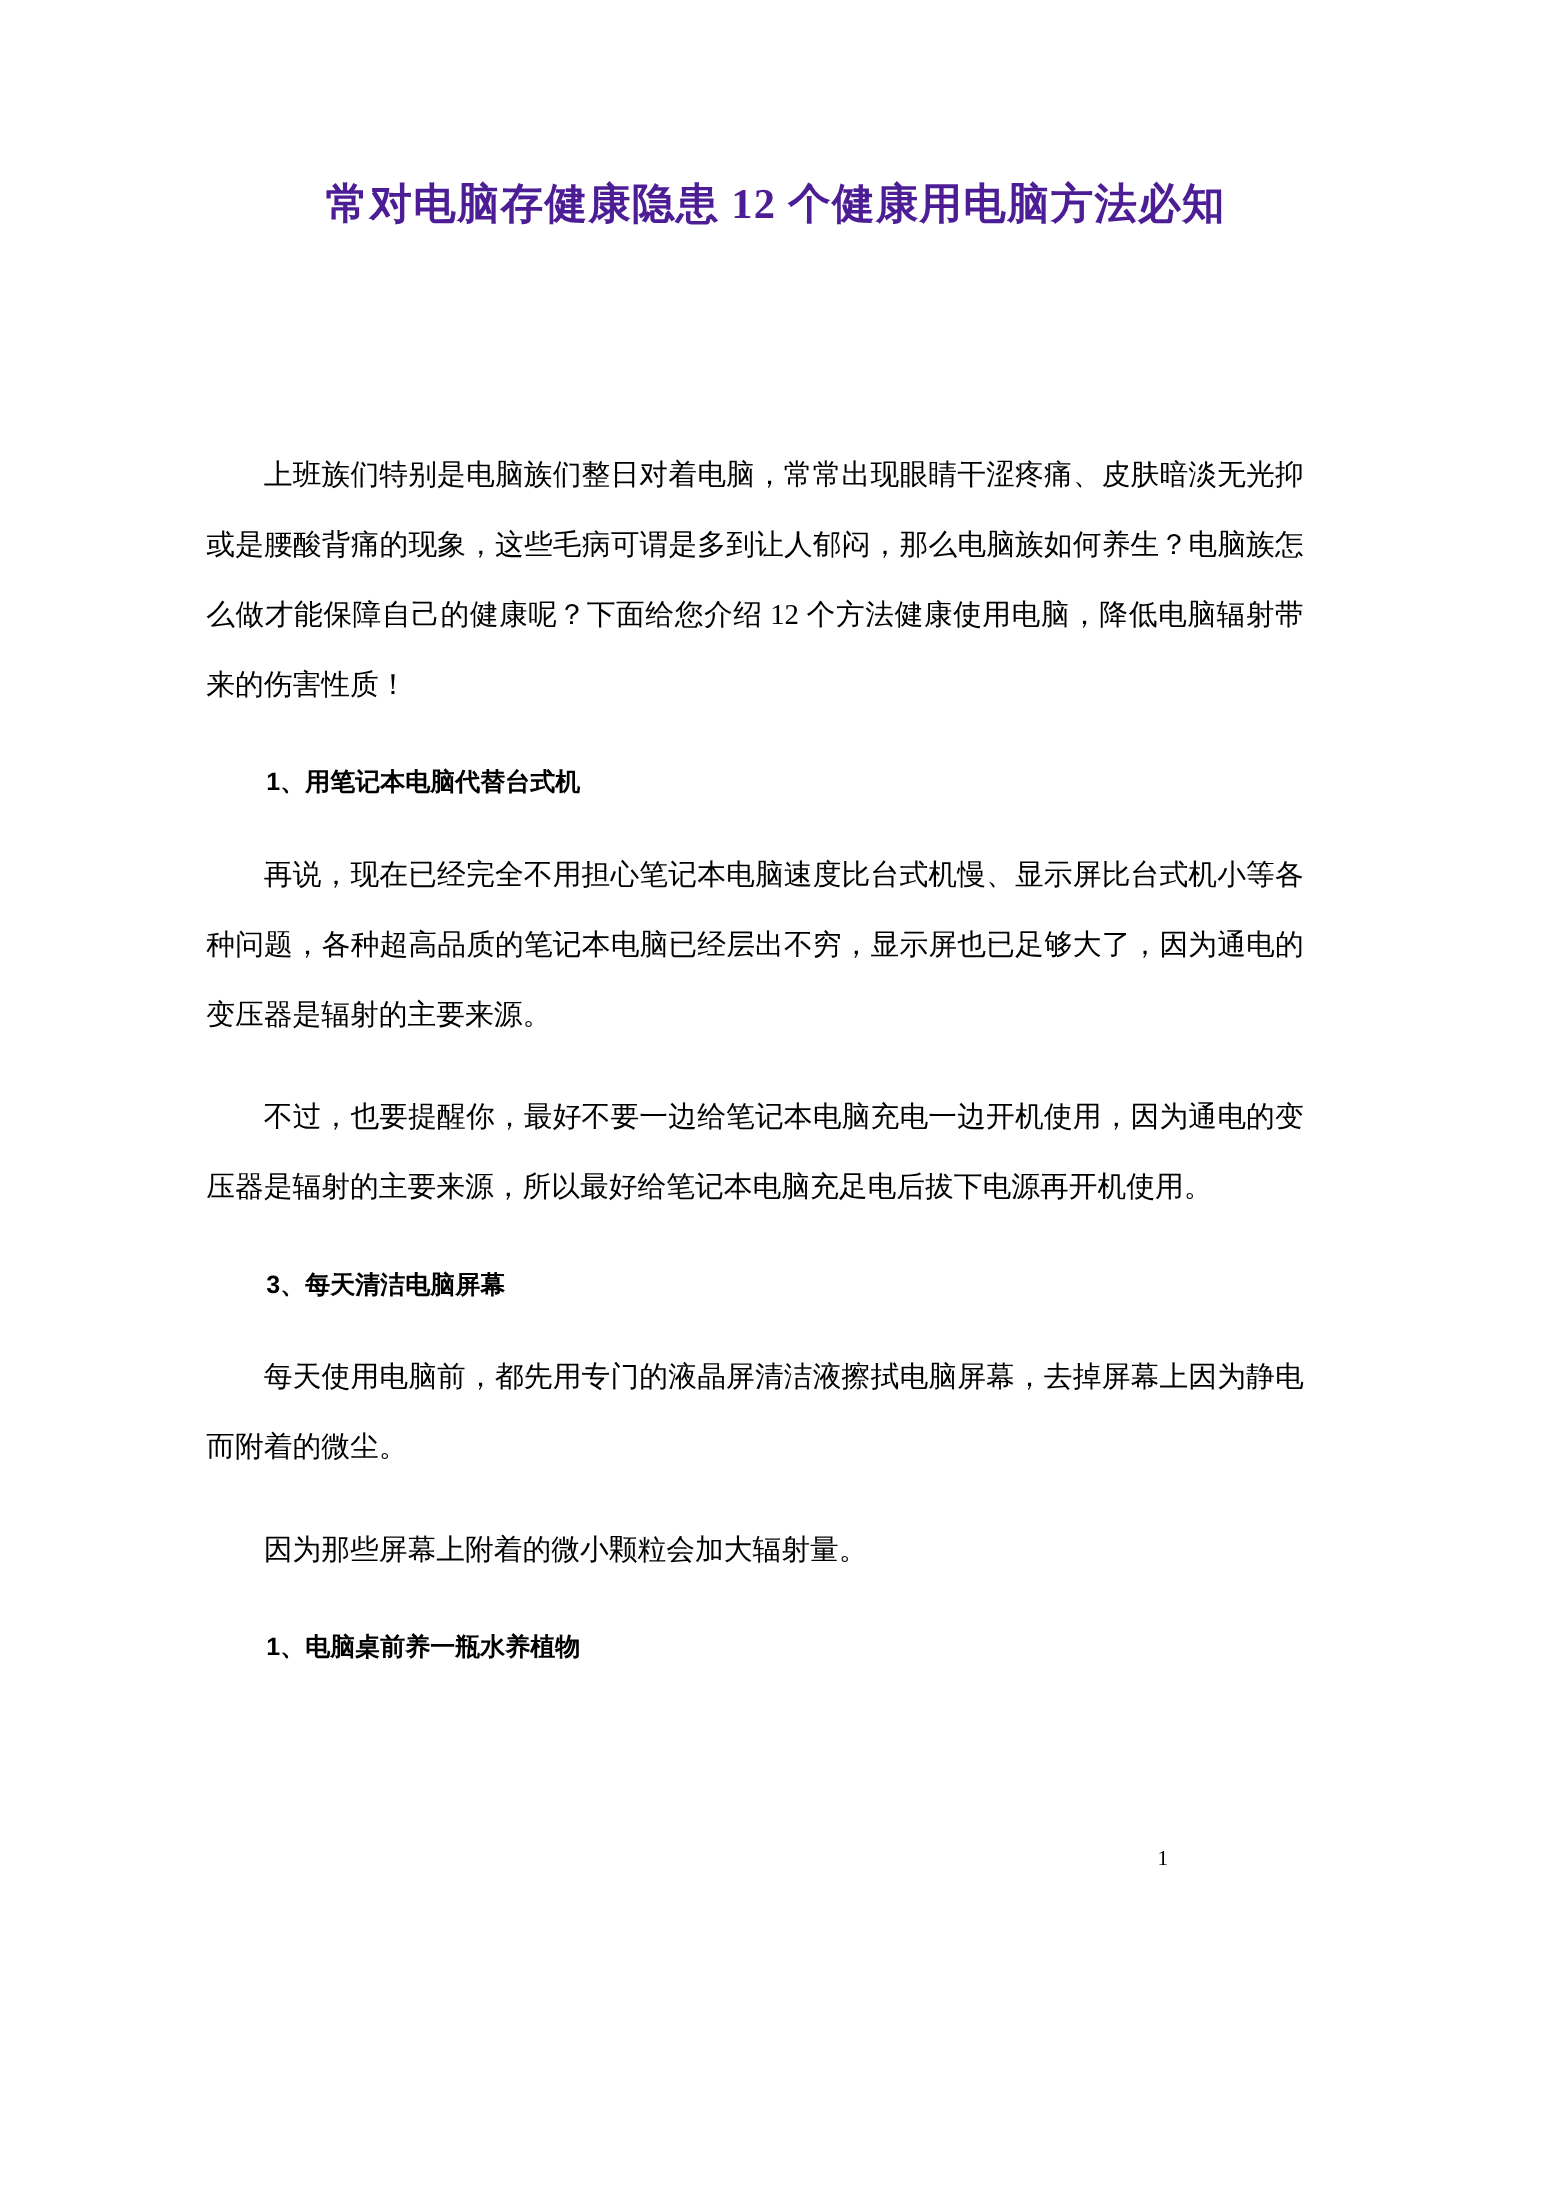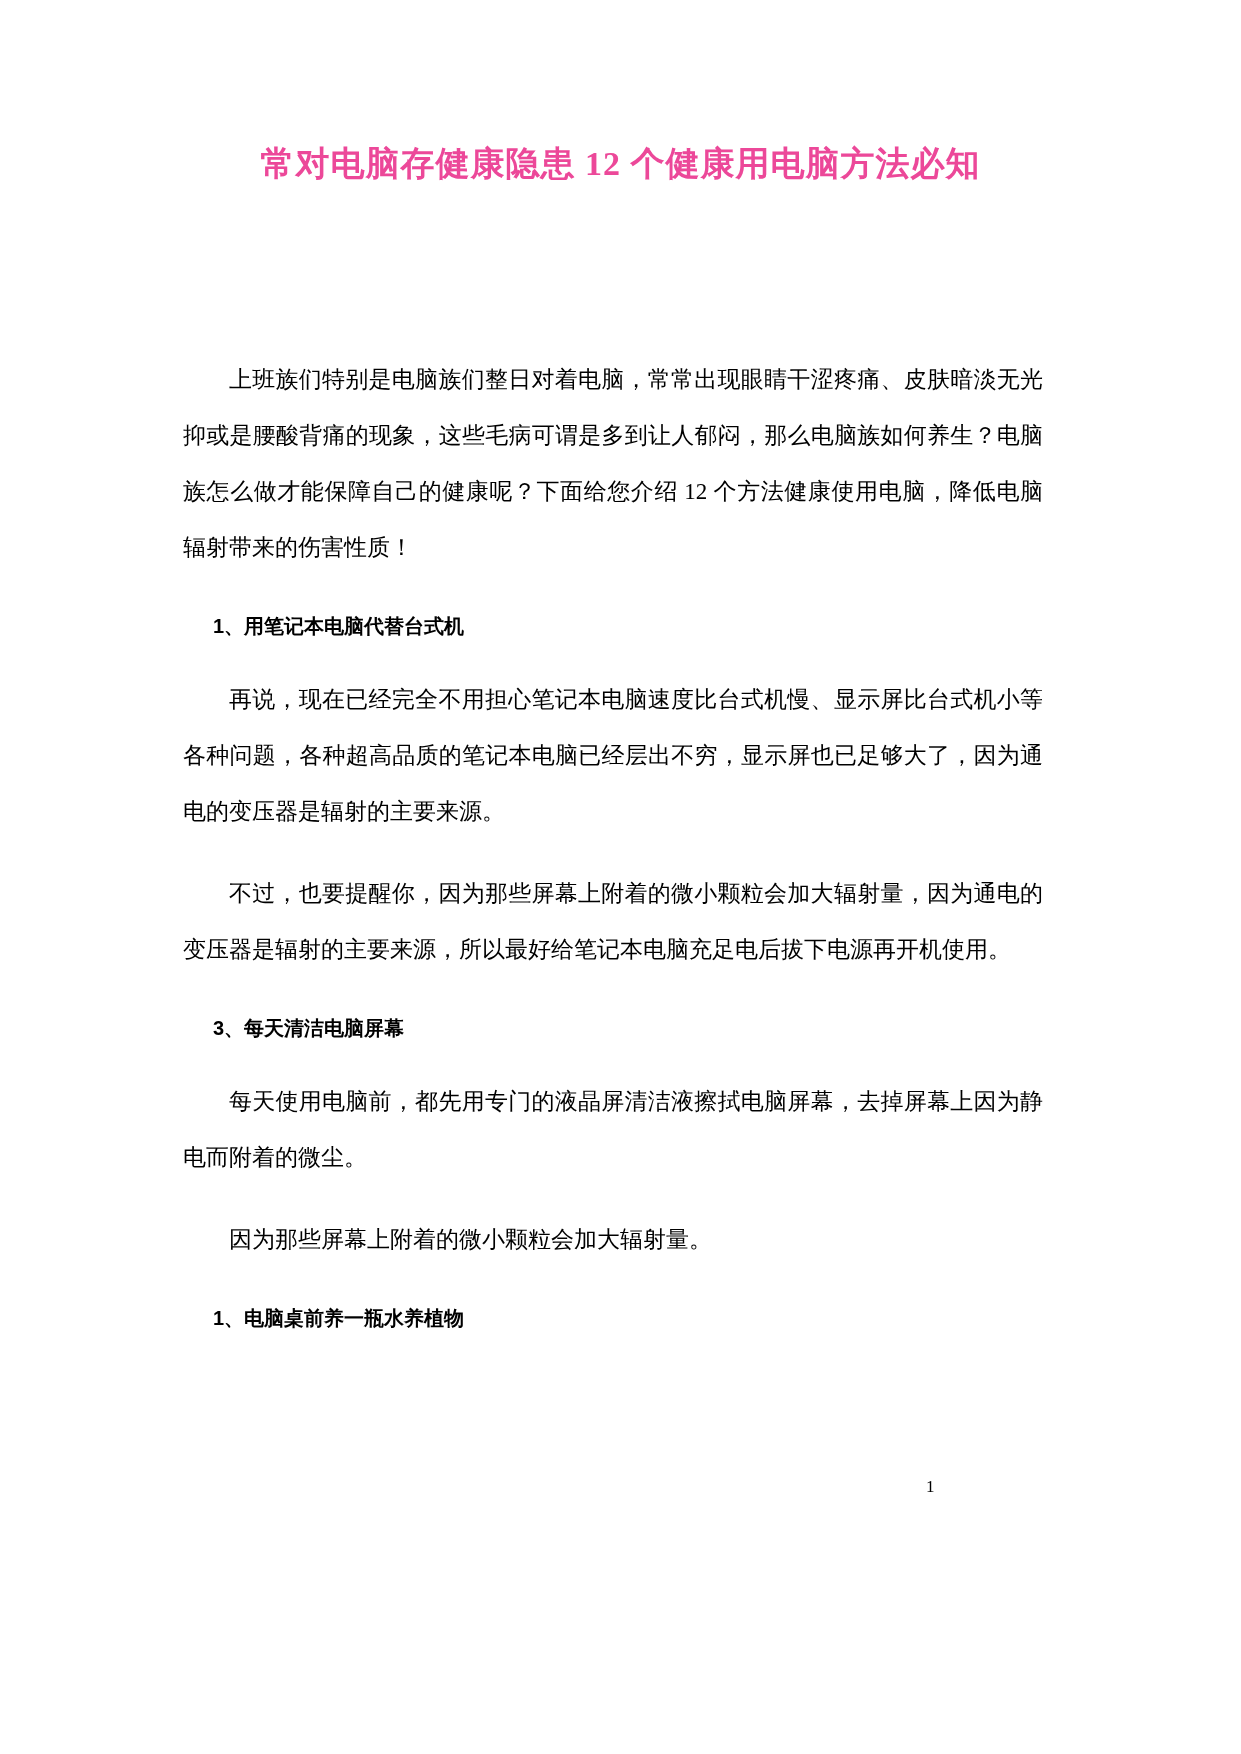--- a/index.html
+++ b/index.html
@@ -27,21 +27,21 @@
     font-family: "Liberation Serif", "DejaVu Serif", serif;
   }
   .content {
     padding: 0 198px 0 165px;
   }
   .para {
     font-size: 23px;
     line-height: 56px;
     text-align: justify;
     text-indent: 2em;
-    margin: 0 0 26px 18px;
+    margin: 0 0 26px 0;
   }
   .intro {
     margin-top: 164px;
   }
   .sec-heading {
     font-size: 20px;
     line-height: 40px;
     font-weight: bold;
     font-family: "Liberation Sans", "DejaVu Sans", sans-serif;
     padding-left: 48px;
@@ -53,27 +53,27 @@
     top: 1476px;
     font-size: 17px;
     line-height: 22px;
     color: #000000;
   }
 </style>
 </head>
 <body>
 
 <div class="page">
-  <h1 class="doc-title" style="color: #ec4899;">常对电脑存健康隐患 12 个健康用电脑方法必知</h1>
+  <h1 class="doc-title" style="color: #4c1d95;">常对电脑存健康隐患 12 个健康用电脑方法必知</h1>
   <div class="content">
     <p class="para intro">上班族们特别是电脑族们整日对着电脑，常常出现眼睛干涩疼痛、皮肤暗淡无光抑或是腰酸背痛的现象，这些毛病可谓是多到让人郁闷，那么电脑族如何养生？电脑族怎么做才能保障自己的健康呢？下面给您介绍 12 个方法健康使用电脑，降低电脑辐射带来的伤害性质！</p>
     <div id="sections">
         <div class="sec-heading">1、用笔记本电脑代替台式机</div>
         <p class="para">再说，现在已经完全不用担心笔记本电脑速度比台式机慢、显示屏比台式机小等各种问题，各种超高品质的笔记本电脑已经层出不穷，显示屏也已足够大了，因为通电的变压器是辐射的主要来源。</p>
-        <p class="para">不过，也要提醒你，因为那些屏幕上附着的微小颗粒会加大辐射量，因为通电的变压器是辐射的主要来源，所以最好给笔记本电脑充足电后拔下电源再开机使用。</p>
+        <p class="para">不过，也要提醒你，最好不要一边给笔记本电脑充电一边开机使用，因为通电的变压器是辐射的主要来源，所以最好给笔记本电脑充足电后拔下电源再开机使用。</p>
         <div class="sec-heading">3、每天清洁电脑屏幕</div>
         <p class="para">每天使用电脑前，都先用专门的液晶屏清洁液擦拭电脑屏幕，去掉屏幕上因为静电而附着的微尘。</p>
         <p class="para">因为那些屏幕上附着的微小颗粒会加大辐射量。</p>
         <div class="sec-heading">1、电脑桌前养一瓶水养植物</div>
       </div>
   </div>
   <div class="page-number">1</div>
 </div>
 
 </body></html>

